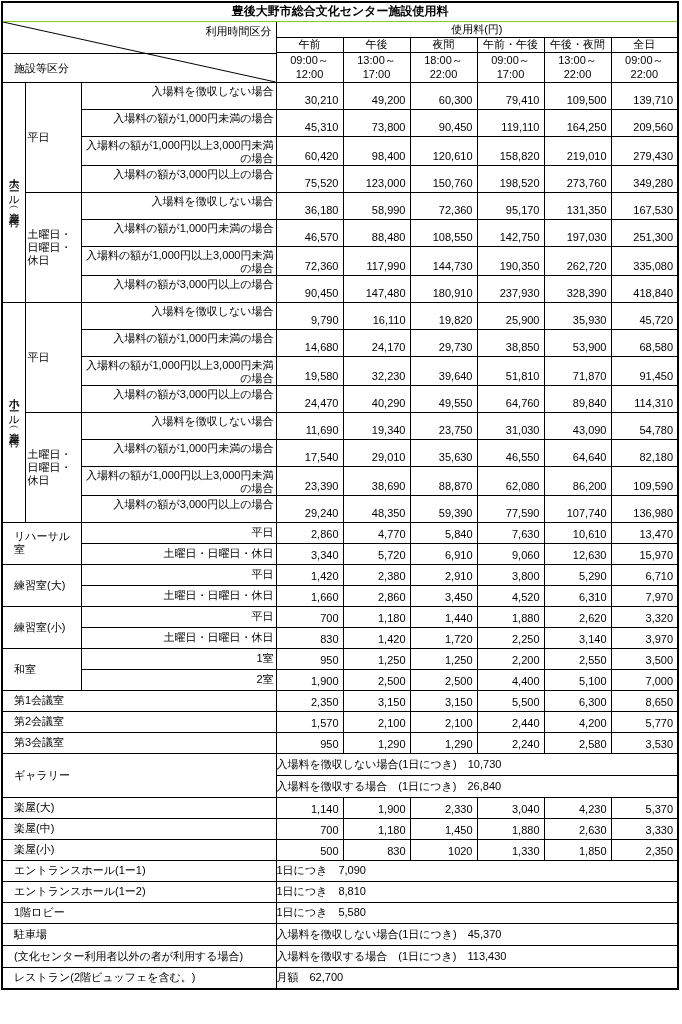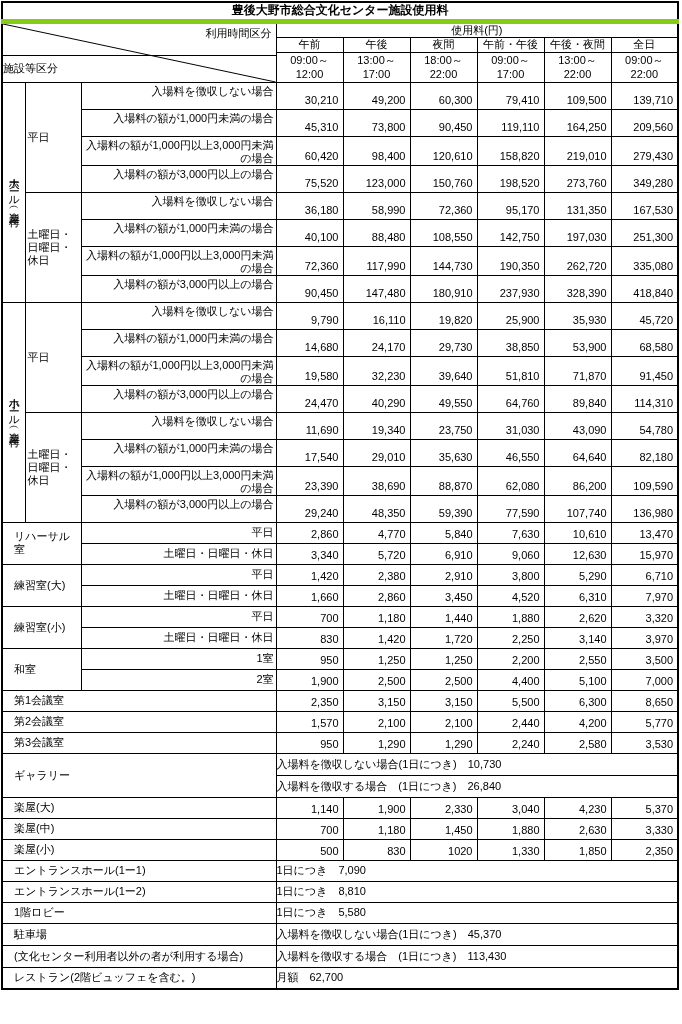--- a/index.html
+++ b/index.html
@@ -1,28 +1,28 @@
 <!DOCTYPE html>
 <html><head>
 <meta charset="utf-8">
 <style>
   html,body{margin:0;padding:0;background:#fff;width:682px;}
   body{font-family:"Liberation Sans","DejaVu Sans",sans-serif;color:#000;}
   table{border-collapse:collapse;table-layout:fixed;margin:1px 0 0 1px;border:2px solid #000;width:676px;}
   td{border:1px solid #000;font-size:11px;line-height:13px;padding:0 2px;overflow:hidden;}
   tr.h19{height:19px} tr.h16{height:16px} tr.h15{height:15px} tr.h30{height:30px}
   tr.h27{height:27px} tr.h21{height:21px} tr.h22{height:22px}
-  .titlecell{font-weight:bold;text-align:center;vertical-align:middle;font-size:12px;border-bottom:5px solid #84cc16;}
+  .titlecell{font-weight:bold;text-align:center;vertical-align:middle;font-size:12px;border-bottom:1px solid #84cc16;}
   .hd{text-align:center;vertical-align:middle;}
   .times div{text-align:center;line-height:14px;}
   .corner{position:relative;padding:8px;}
   .corner .diag{position:absolute;left:0;top:0;width:100%;height:100%;display:block;}
   .corner .hline{position:absolute;left:0;right:0;top:31px;border-top:1px solid #000;}
   .corner .tl{position:absolute;top:3px;right:4px;}
-  .corner .bl{position:absolute;bottom:7px;left:0;}
+  .corner .bl{position:absolute;bottom:7px;left:11px;}
   .vert{vertical-align:middle;text-align:center;padding:0;}
   .vtext{display:inline-block;writing-mode:vertical-rl;text-orientation:mixed;letter-spacing:2px;}
   .day{vertical-align:middle;padding:1px 2px;}
   .cond{vertical-align:top;padding:2px 2px 0 3px;text-align:right;}
   .vmid{vertical-align:middle;padding-top:0;}
   .num{text-align:right;vertical-align:bottom;padding:0 4px 2px 0;}
   .lbl{vertical-align:middle;padding-left:11px;}
   .txt{vertical-align:middle;padding-left:0;}
 </style>
 </head>
@@ -136,21 +136,21 @@
   <td class="cond">入場料を徴収しない場合</td>
   <td class="num">36,180</td>
   <td class="num">58,990</td>
   <td class="num">72,360</td>
   <td class="num">95,170</td>
   <td class="num">131,350</td>
   <td class="num">167,530</td>
 </tr>
 <tr class="h27">
   <td class="cond">入場料の額が1,000円未満の場合</td>
-  <td class="num">40,100</td>
+  <td class="num">46,570</td>
   <td class="num">88,480</td>
   <td class="num">108,550</td>
   <td class="num">142,750</td>
   <td class="num">197,030</td>
   <td class="num">251,300</td>
 </tr>
 <tr class="h27">
   <td class="cond">入場料の額が1,000円以上3,000円未満の場合</td>
   <td class="num">72,360</td>
   <td class="num">117,990</td>

